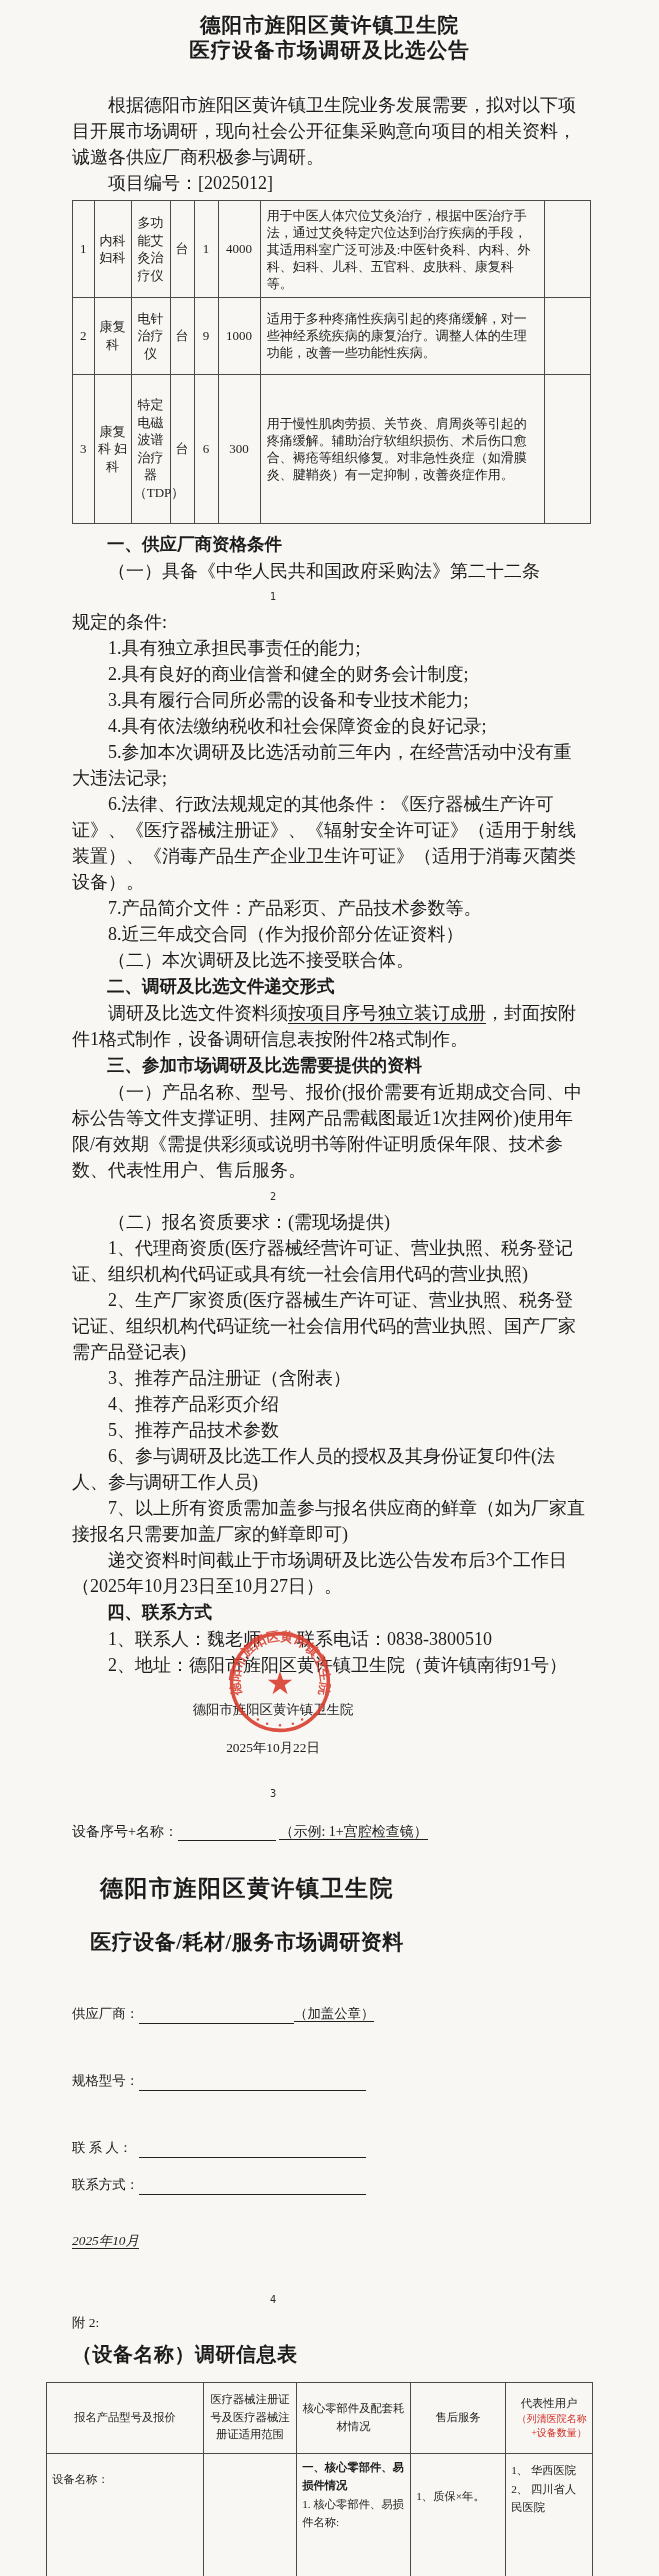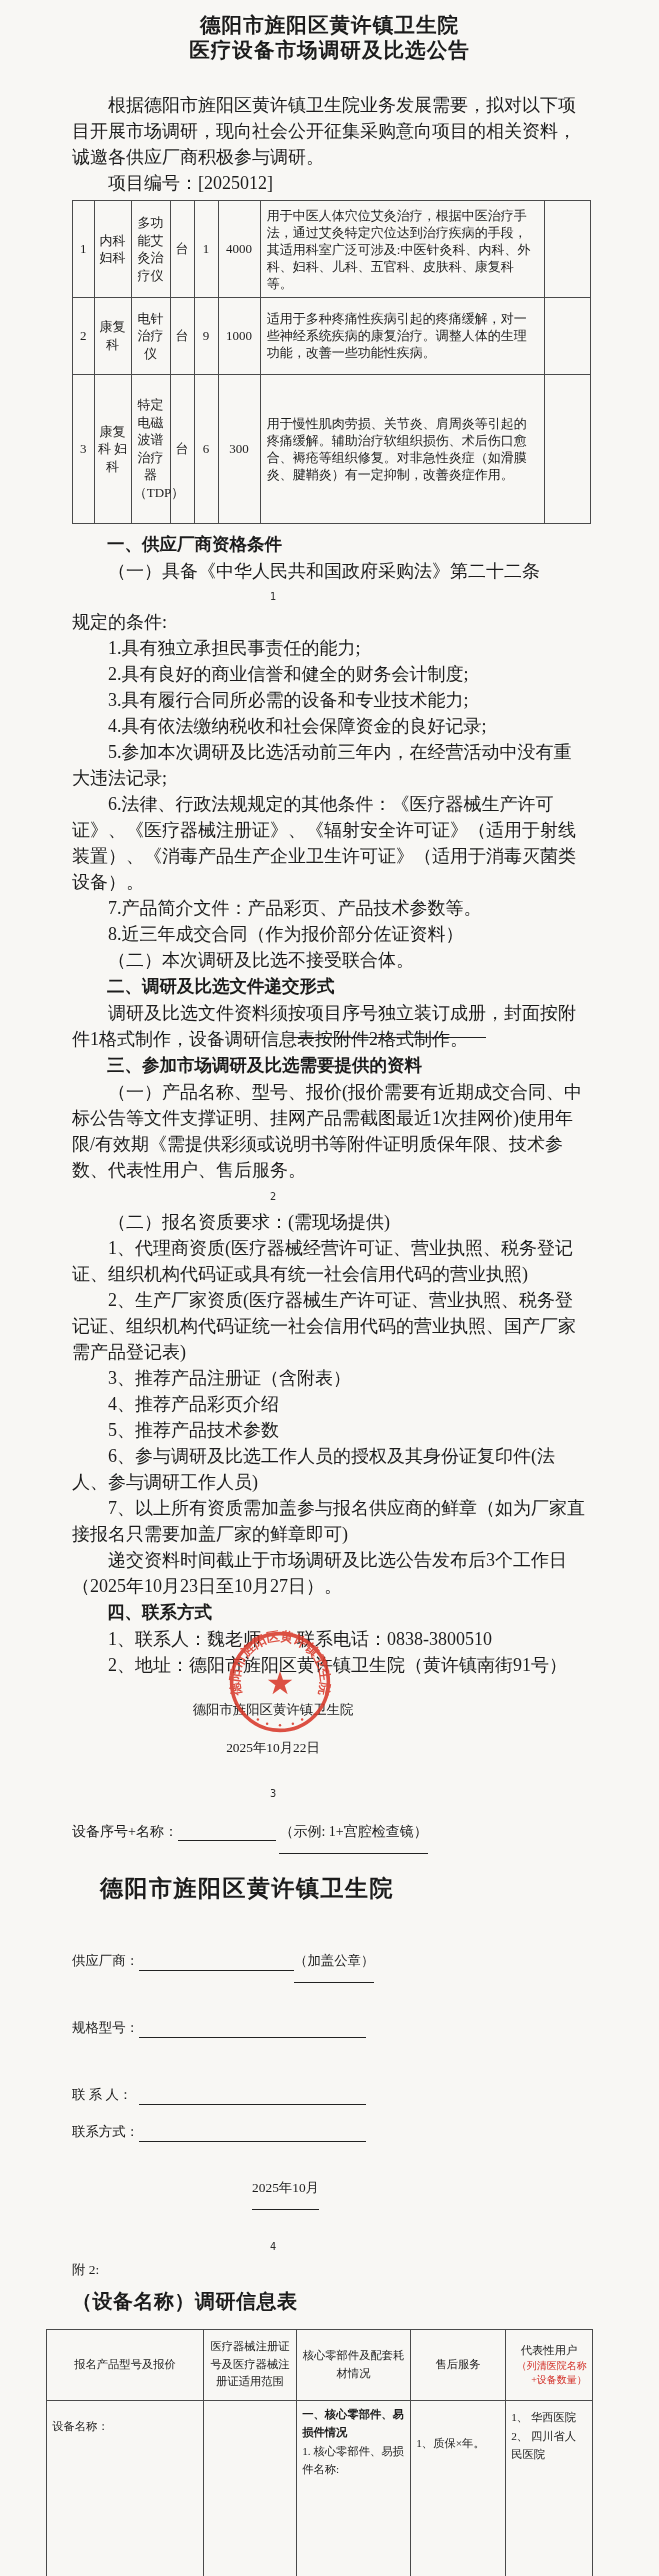--- a/index.html
+++ b/index.html
@@ -9,21 +9,21 @@
     font-family:"Liberation Serif","DejaVu Serif",serif;
   }
   .sheet{width:515px;margin-left:72px;padding-top:13.4px;}
   
   .main-title{font-size:20.6px;font-weight:bold;text-align:center;line-height:25px;letter-spacing:1px;}
   .para{font-size:18px;line-height:26px;text-indent:2em;margin:0;}
   .para.noind{text-indent:0;}
   .sec-head{font-family:"Liberation Sans","DejaVu Sans",sans-serif;font-weight:bold;
             font-size:17.5px;line-height:27px;text-indent:2em;margin:0;}
   .intro{margin-top:29px;}
-  .u{border-bottom:1px solid #222;padding-bottom:14px;}
+  .u{border-bottom:1px solid #222;padding-bottom:0;}
   
   table.t1{width:518px;border-collapse:collapse;margin-top:4.1px;table-layout:fixed;}
   table.t1 th,table.t1 td{border:0.5px solid #4a4a4a;font-weight:normal;
       font-size:13px;line-height:17.5px;text-align:center;vertical-align:middle;padding:3.1px 2.1px;}
   table.t1 th{height:36px;}
   table.t1 td.desc{text-align:left;padding:5.2px 6.2px;line-height:17px;}
   .pageno{width:402px;text-align:center;font-size:9.8px;color:#2a2a2a;
           font-family:"DejaVu Sans",sans-serif;margin:7.2px 0;}
   
   .sig-block{position:relative;width:402px;text-align:center;margin-top:13.4px;}
@@ -33,21 +33,21 @@
   .att-label{font-size:13.4px;margin-top:20.6px;}
   .att1-line{font-size:14px;margin-top:24px;}
   .blank{display:inline-block;border-bottom:1px solid #222;height:13.4px;vertical-align:bottom;}
   
   .cover{width:350px;margin-top:34px;text-align:center;}
   .cover-t1{font-size:23px;font-weight:bold;letter-spacing:1.5px;line-height:27px;}
   .cover-t2{font-size:21px;font-weight:bold;letter-spacing:0.5px;line-height:26px;margin-top:27px;}
   .form{width:350px;margin-top:49px;font-size:13.4px;}
   .form-row{margin-bottom:0;line-height:19.6px;}
   .form-row .lbl{display:inline-block;min-width:67px;}
-  .form-date{margin-top:37px;text-align:right;width:247px;font-size:13.4px;}
+  .form-date{margin-top:37px;text-align:left;width:247px;font-size:13.4px;font-style:italic;}
   
   .t2-title{text-align:left;width:515px;font-size:20px;font-weight:bold;margin-top:9.3px;letter-spacing:0.5px;}
   table.t2{width:546px;margin-left:-26px;border-collapse:collapse;table-layout:fixed;margin-top:13.4px;
            font-size:11.3px;}
   table.t2 th,table.t2 td{border:0.5px solid #4a4a4a;font-weight:normal;vertical-align:top;
            padding:4.1px 5.2px;line-height:18.5px;}
   table.t2 th{text-align:center;vertical-align:middle;line-height:17.5px;}
   .red{color:#d22f27;}
   .t2 .blk-title{font-family:"Liberation Sans","DejaVu Sans",sans-serif;font-weight:bold;}
   .gap-s{margin-top:12.4px;}
@@ -172,20 +172,21 @@
 
     <div class="pageno" style="margin-top:20.6px;">3</div>
 
     <div class="att1-line">
       <span>设备序号+名称：</span><span class="blank" style="width:98px;"></span>
       <span class="u">（示例: 1+宫腔检查镜）</span>
     </div>
 
     <div class="cover">
       <div class="cover-t1">德阳市旌阳区黄许镇卫生院</div>
+      <div class="cover-t2">医疗设备/耗材/服务市场调研资料</div>
     </div>
 
     <div class="form">
       <div class="form-row" style="margin-bottom:47px;">
         <span class="lbl">供应厂商：</span><span class="blank" style="width:155px;"></span><span class="u">（加盖公章）</span>
       </div>
       <div class="form-row" style="margin-bottom:47px;">
         <span class="lbl">规格型号：</span><span class="blank" style="width:227px;"></span>
       </div>
       <div class="form-row" style="margin-bottom:17.5px;">

